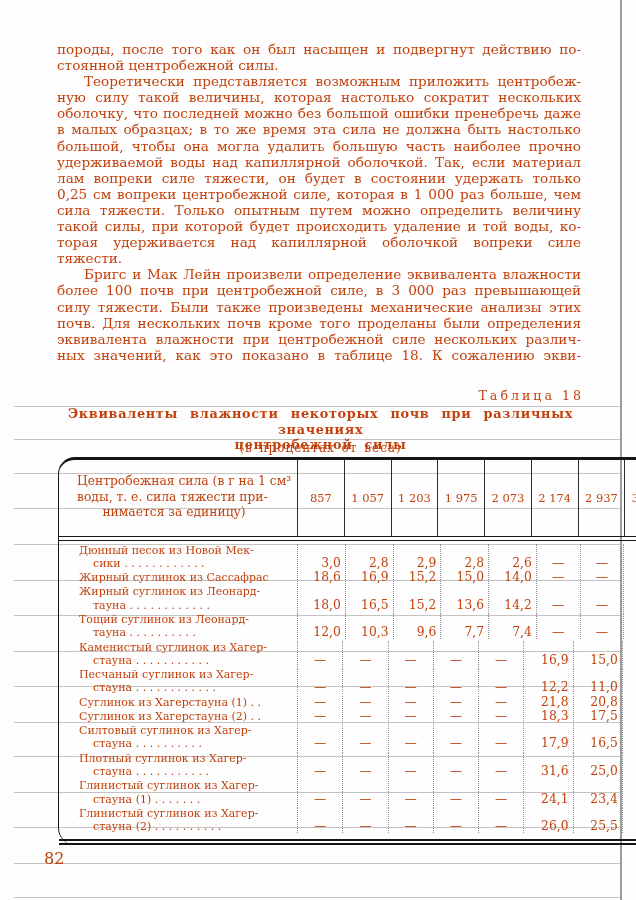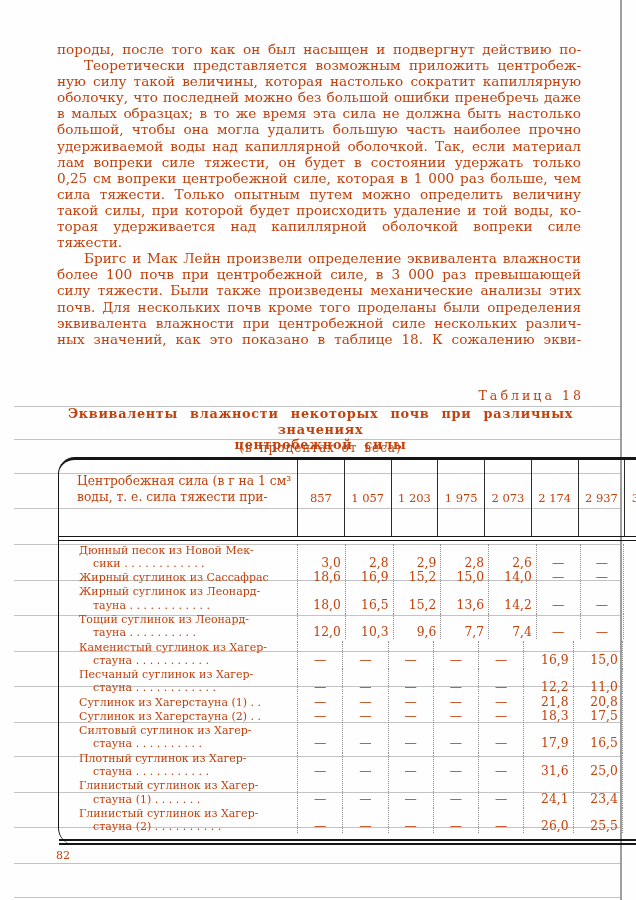--- a/index.html
+++ b/index.html
@@ -54,21 +54,21 @@
   }
   .tlabel .l2 { padding-left:14px; }
   .tcell {
     flex:1 1 0; border-left:1px dotted #8f8f8f; box-sizing:border-box;
     display:flex; align-items:flex-end; justify-content:flex-end;
     font-size:12.3px; line-height:13.2px; padding-right:4px;
   }
   .tcell.dash { justify-content:center; padding-right:0; }
   .rule-bottom { height:2.5px; border-top:2.2px solid #161616; border-bottom:2.2px solid #161616; margin-top:2px; }
 
-  .pagenum { position:absolute; left:56px; top:849px; font-size:11px; }
+  .pagenum { position:absolute; left:44px; top:849px; font-size:16px; }
 </style>
 </head>
 <body>
 
 <div class="page">
 
   <div id="scanlines">
       <div class="scanline" style="top: 406px;"></div>
       <div class="scanline" style="top: 439px;"></div>
       <div class="scanline" style="top: 473px;"></div>
@@ -82,22 +82,23 @@
       <div class="scanline" style="top: 756px;"></div>
       <div class="scanline" style="top: 792px;"></div>
       <div class="scanline" style="top: 827px;"></div>
       <div class="scanline" style="top: 863px;"></div>
       <div class="scanline" style="top: 897px;"></div>
     </div>
   <div class="edge-v"></div>
 
   <div class="textblock" id="textblock">
       <div class="tline">породы, после того как он был насыщен и подвергнут действию по-</div>
+      <div class="tline last">стоянной центробежной силы.</div>
       <div class="tline indent">Теоретически представляется возможным приложить центробеж-</div>
-      <div class="tline">ную силу такой величины, которая настолько сократит капиллярную</div>
+      <div class="tline">ную силу такой величины, которая настолько сократит нескольких</div>
       <div class="tline">оболочку, что последней можно без большой ошибки пренебречь даже</div>
       <div class="tline">в малых образцах; в то же время эта сила не должна быть настолько</div>
       <div class="tline">большой, чтобы она могла удалить большую часть наиболее прочно</div>
       <div class="tline">удерживаемой воды над капиллярной оболочкой. Так, если материал</div>
       <div class="tline">лам вопреки силе тяжести, он будет в состоянии удержать только</div>
       <div class="tline">0,25 см вопреки центробежной силе, которая в 1 000 раз больше, чем</div>
       <div class="tline">сила тяжести. Только опытным путем можно определить величину</div>
       <div class="tline">такой силы, при которой будет происходить удаление и той воды, ко-</div>
       <div class="tline">торая удерживается над капиллярной оболочкой вопреки силе</div>
       <div class="tline last">тяжести.</div>
@@ -114,20 +115,21 @@
     <div>Эквиваленты влажности некоторых почв при различных значениях</div>
     <div>центробежной силы</div>
   </div>
   <div class="table-subtitle">(в процентах от веса)</div>
 
   <div class="dtable">
     <div class="thead">
       <div class="thead-label">
         <div>Центробежная сила (в г на 1 см³</div>
         <div>воды, т. е. сила тяжести при-</div>
+        <div class="hl3">нимается за единицу)</div>
       </div>
       <div class="thead-num">857</div>
       <div class="thead-num">1 057</div>
       <div class="thead-num">1 203</div>
       <div class="thead-num">1 975</div>
       <div class="thead-num">2 073</div>
       <div class="thead-num">2 174</div>
       <div class="thead-num">2 937</div>
       <div class="thead-num">3 554</div>
     </div>

